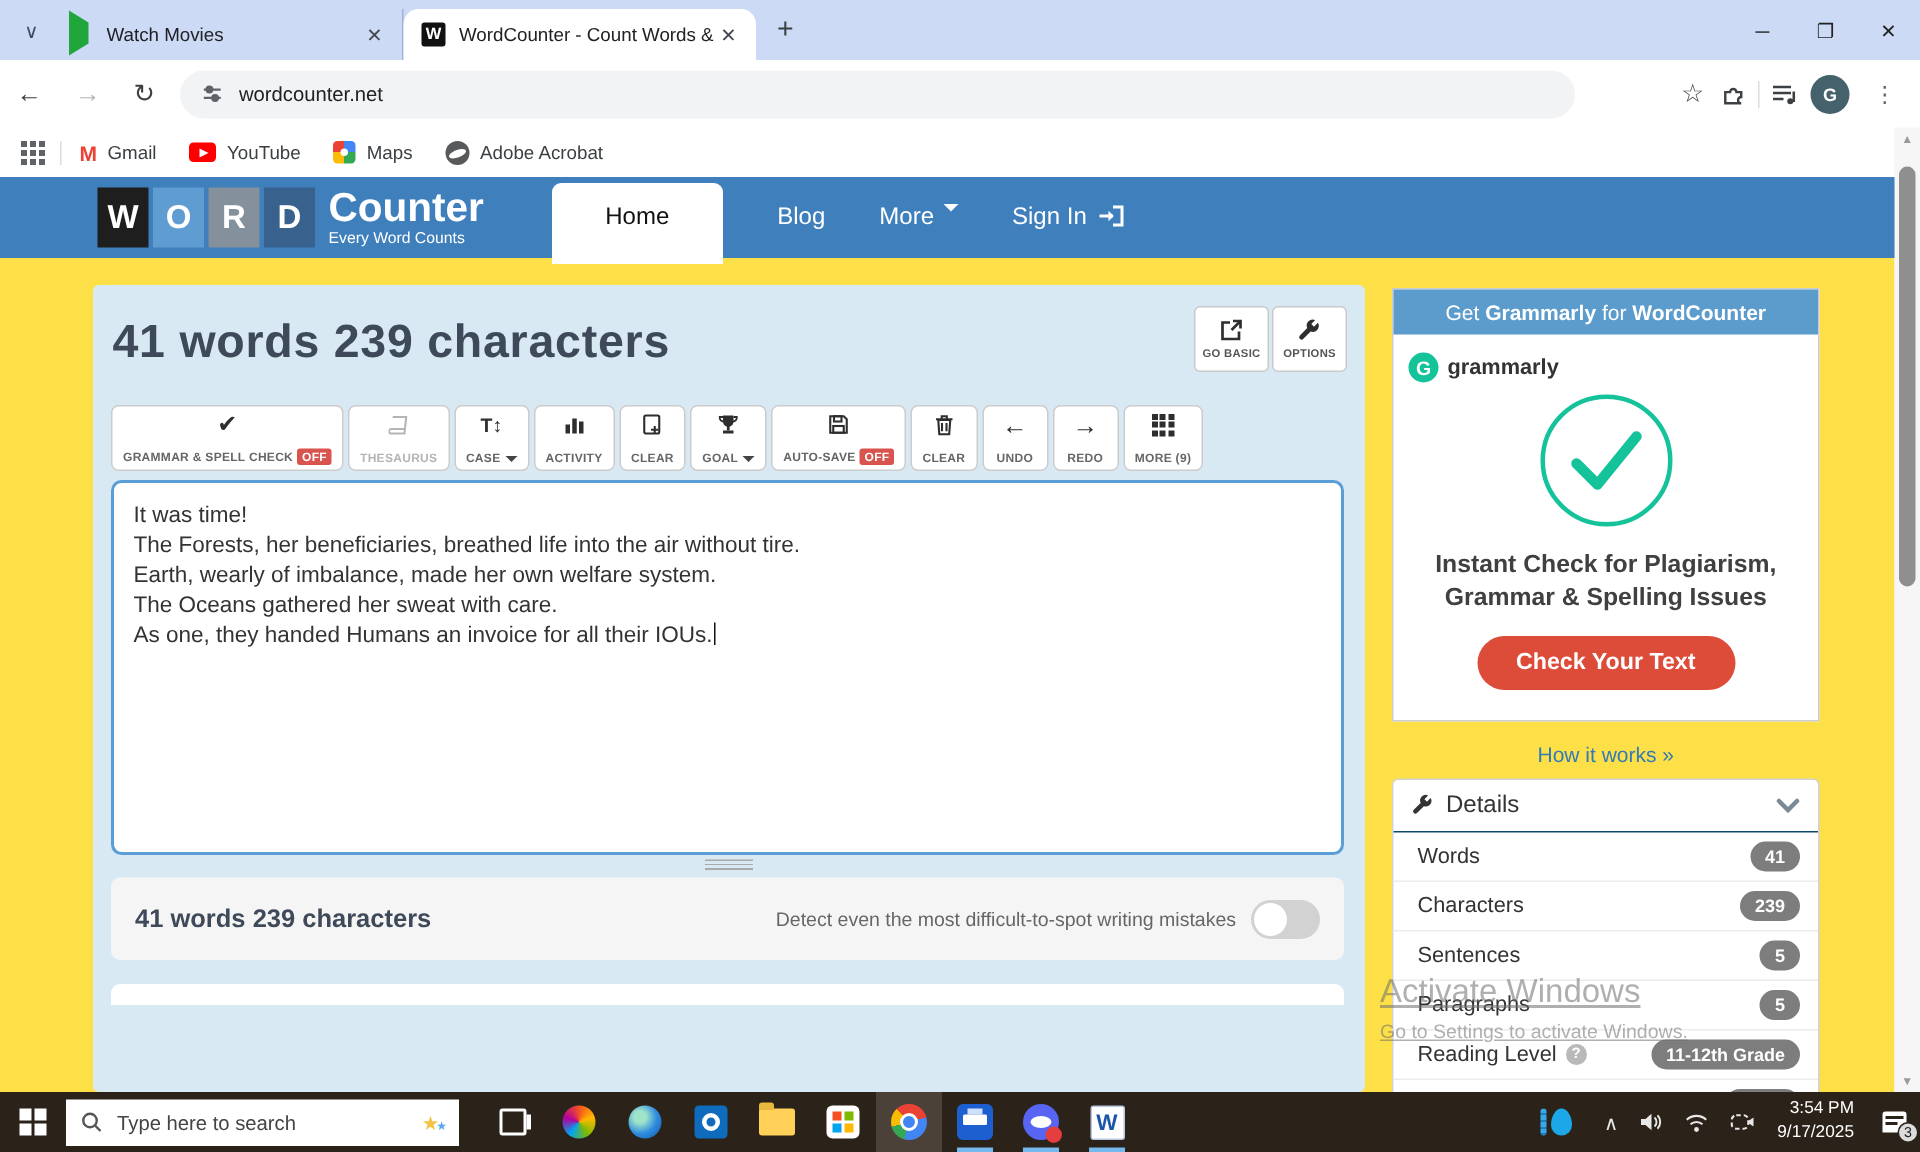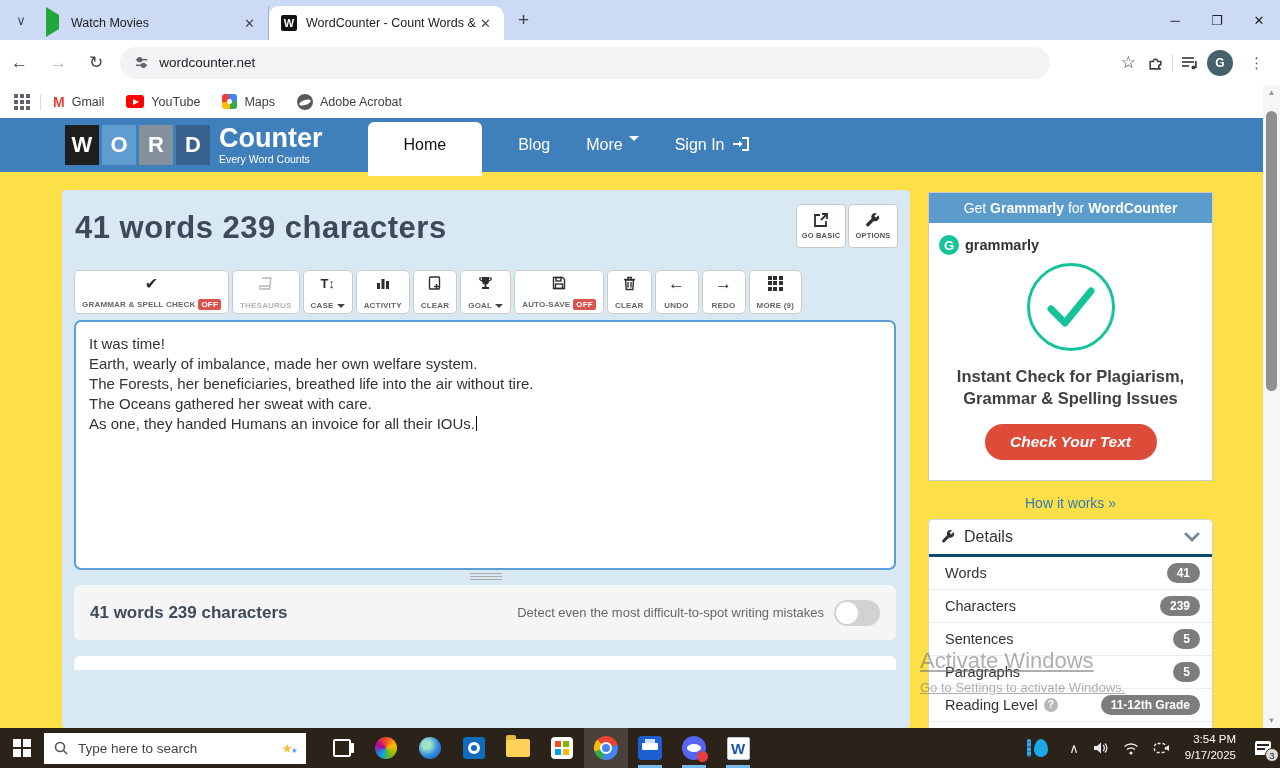--- a/index.html
+++ b/index.html
@@ -102,25 +102,25 @@
   
   .sidebar { position:absolute; left:928px; top:20px; width:285px; }
   .gbox { background:#fff; border:1px solid #ccc; }
   .gbox-head { background:#5b9ccd; color:#fff; text-align:center; font-size:14px; padding:7px 0; }
   .gbox-head b { font-weight:bold; }
   .gbrand { display:flex; align-items:center; padding:12px 10px 0; }
   .gcircle { width:20px; height:20px; border-radius:50%; background:#15c39a; color:#fff; font-size:13px; font-weight:bold; display:flex; align-items:center; justify-content:center; }
   .gname { font-size:14.5px; font-weight:bold; color:#333; margin-left:6px; }
   .bigcheck { width:88px; height:88px; border:3px solid #15c39a; border-radius:50%; margin:8px auto 14px; display:flex; align-items:center; justify-content:center; }
   .ghead { text-align:center; font-size:16.5px; font-weight:bold; color:#404040; line-height:1.35; padding:0 8px; }
-  .gbtn { width:172px; margin:14px auto 20px; background:#dd4b39; color:#fff; font-size:15.5px; font-weight:bold; text-align:center; padding:9px 0; border-radius:20px;font-style:italic; }
+  .gbtn { width:172px; margin:14px auto 20px; background:#dd4b39; color:#fff; font-size:15.5px; font-weight:bold; text-align:center; padding:9px 0; border-radius:20px; }
   .hiw { text-align:center; margin:14px 0 8px; font-size:14px; color:#337ab7; }
 
   .details { background:#fff; border:1px solid #d3d3d3; border-radius:4px; margin-top:6px; }
-  .d-head { display:flex; align-items:center; padding:8px 12px; border-bottom:3px solid #0c4a6e; }
+  .d-head { display:flex; align-items:center; padding:8px 12px; border-bottom:1px solid #0c4a6e; }
   .d-title { font-size:16px; color:#333; margin-left:8px; }
   .d-chev { margin-left:auto; color:#7b8a97; }
   .d-row { display:flex; align-items:center; padding:6px 12px 6px 16px; border-bottom:1px solid #ececec; }
   .d-label { font-size:14.5px; color:#333; display:flex; align-items:center; }
   .help { width:14px; height:14px; border-radius:50%; background:#b9b9b9; color:#fff; font-size:10px; font-weight:bold; display:flex; align-items:center; justify-content:center; margin-left:6px; }
   .d-badge { margin-left:auto; background:#7d7d7d; color:#fff; font-size:12px; font-weight:bold; border-radius:10px; padding:3px 10px; }
 
   .watermark { position:absolute; left:920px; top:476px; width:330px; color:rgba(110,110,110,0.55); pointer-events:none;text-decoration:underline; }
   .watermark .w1 { font-size:22px; }
   .watermark .w2 { font-size:13px; margin-top:6px; }
@@ -452,22 +452,22 @@
                 <i></i>
                 <i></i>
               </span>
             </span>
           <span class="lbl">MORE (9)</span>
         </div>
       </div>
 
       <div class="editor">
         <div class="eline">It was time!</div>
+        <div class="eline">The Forests, her beneficiaries, breathed life into the air without tire.</div>
         <div class="eline">Earth, wearly of imbalance, made her own welfare system.</div>
-        <div class="eline">The Forests, her beneficiaries, breathed life into the air without tire.</div>
         <div class="eline">The Oceans gathered her sweat with care.</div>
         <div class="eline"><span>As one, they handed Humans an invoice for all their IOUs.</span><span class="cursor"></span></div>
       </div>
       <div class="drag"></div>
 
       <div class="bottombar">
         <span class="bb-count">41 words 239 characters</span>
         <div class="bb-right">
           <span class="bb-detect">Detect even the most difficult-to-spot writing mistakes</span>
           <div class="toggle">

